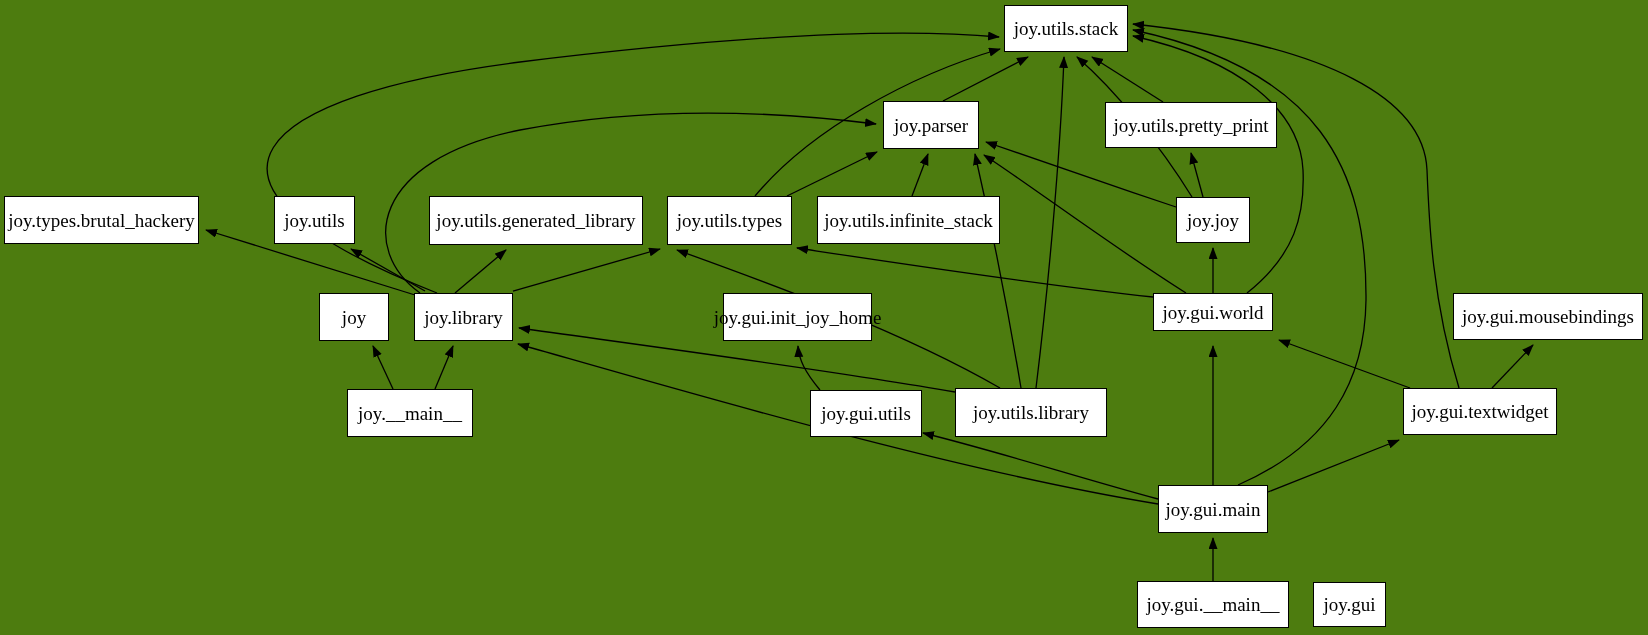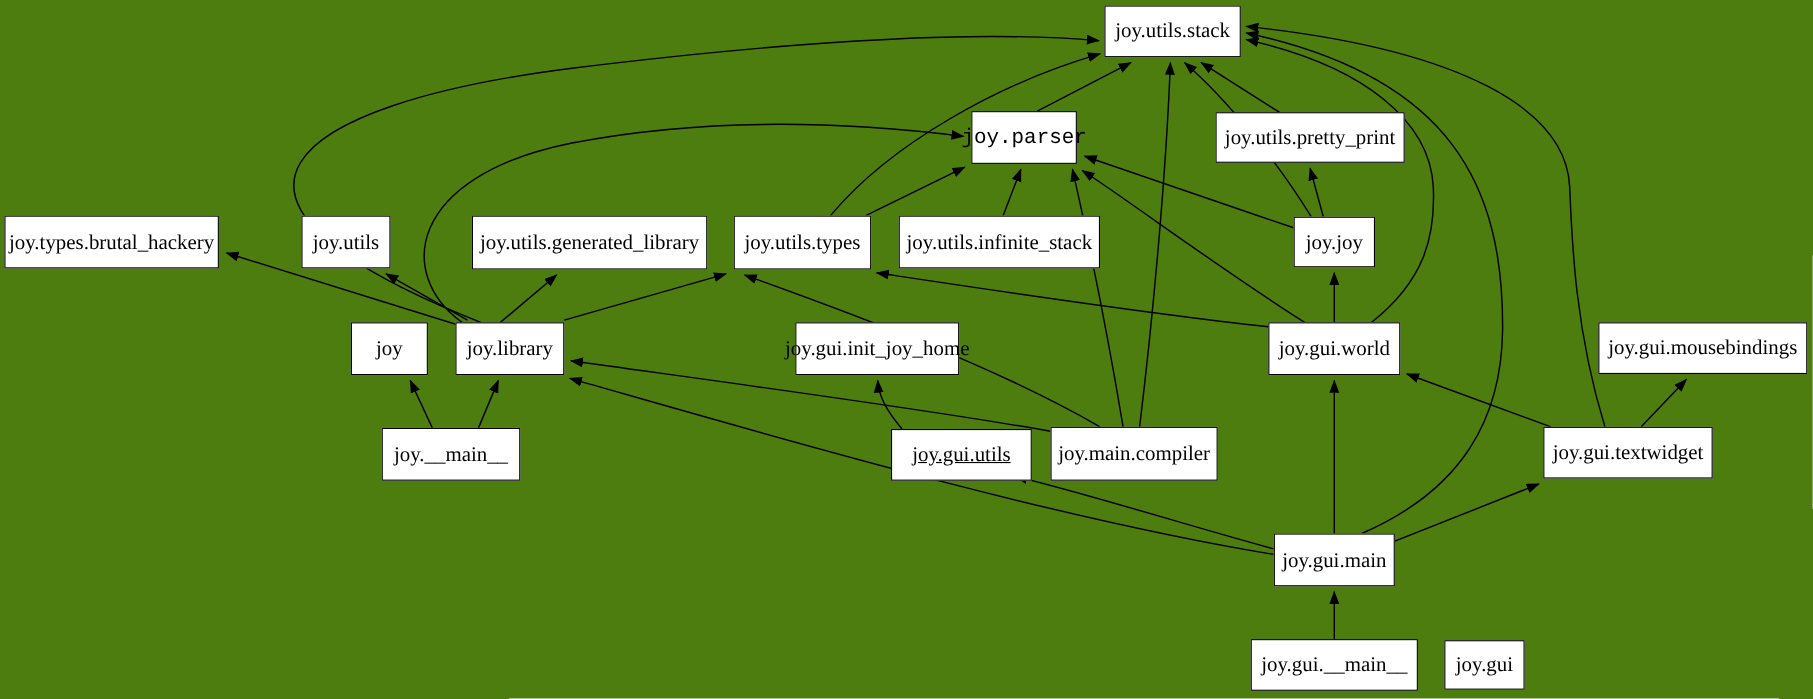--- a/index.html
+++ b/index.html
@@ -79,21 +79,21 @@
         <path d="M 820,390 C 805,372 799,360 798,346" marker-end="url(#arrowhead)"></path>
         <path d="M 393,389 L 373,346" marker-end="url(#arrowhead)"></path>
         <path d="M 435,389 L 453,346" marker-end="url(#arrowhead)"></path>
         <path d="M 1213,581 L 1213,538" marker-end="url(#arrowhead)"></path>
       </g>
   </svg>
   <div id="graph-nodes">
       <div class="node" style="left: 1004px; top: 5px; width: 124px; height: 47px;">
         <span>joy.utils.stack</span>
       </div>
-      <div class="node" style="left: 883px; top: 101px; width: 96px; height: 48px; font-family: Liberation Mono, monospace;">
+      <div class="node" style="left: 883px; top: 101px; width: 96px; height: 48px;">
         <span>joy.parser</span>
       </div>
       <div class="node" style="left: 1105px; top: 102px; width: 172px; height: 46px;">
         <span>joy.utils.pretty_print</span>
       </div>
       <div class="node" style="left: 4px; top: 196px; width: 195px; height: 48px;">
         <span>joy.types.brutal_hackery</span>
       </div>
       <div class="node" style="left: 274px; top: 196px; width: 81px; height: 48px;">
         <span>joy.utils</span>
@@ -112,37 +112,37 @@
       </div>
       <div class="node" style="left: 319px; top: 293px; width: 70px; height: 48px;">
         <span>joy</span>
       </div>
       <div class="node" style="left: 414px; top: 293px; width: 99px; height: 48px;">
         <span>joy.library</span>
       </div>
       <div class="node" style="left: 723px; top: 293px; width: 149px; height: 48px;">
         <span>joy.gui.init_joy_home</span>
       </div>
-      <div class="node" style="left: 1153px; top: 293px; width: 120px; height: 48px; text-align: right;">
+      <div class="node" style="left: 1153px; top: 293px; width: 120px; height: 38px; text-align: right;">
         <span>joy.gui.world</span>
       </div>
       <div class="node" style="left: 1453px; top: 293px; width: 190px; height: 47px;">
         <span>joy.gui.mousebindings</span>
       </div>
       <div class="node" style="left: 1403px; top: 388px; width: 154px; height: 47px;">
         <span>joy.gui.textwidget</span>
       </div>
       <div class="node" style="left: 347px; top: 389px; width: 126px; height: 48px;">
         <span>joy.__main__</span>
       </div>
-      <div class="node" style="left: 810px; top: 390px; width: 128px; height: 47px; text-decoration: underline;">
+      <div class="node" style="left: 810px; top: 390px; width: 112px; height: 47px;">
         <span>joy.gui.utils</span>
       </div>
       <div class="node" style="left: 955px; top: 388px; width: 152px; height: 49px;">
-        <span>joy.main.compiler</span>
+        <span>joy.utils.library</span>
       </div>
       <div class="node" style="left: 1158px; top: 485px; width: 110px; height: 48px;">
         <span>joy.gui.main</span>
       </div>
       <div class="node" style="left: 1137px; top: 581px; width: 152px; height: 47px;">
         <span>joy.gui.__main__</span>
       </div>
       <div class="node" style="left: 1313px; top: 582px; width: 73px; height: 45px;">
         <span>joy.gui</span>
       </div>

